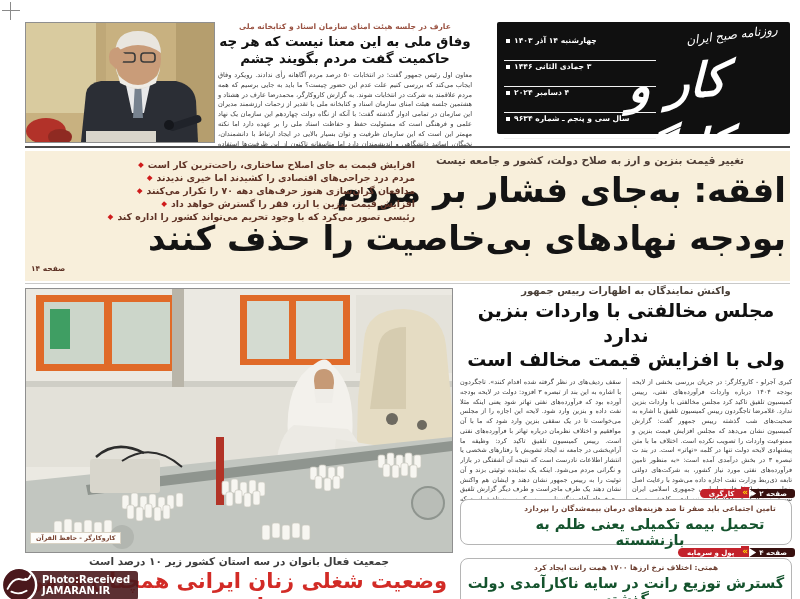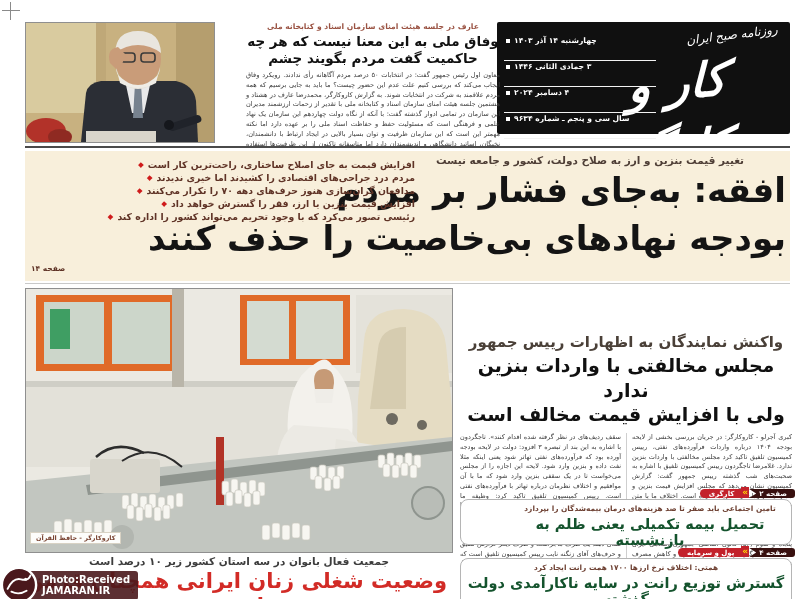--- a/index.html
+++ b/index.html
@@ -24,21 +24,21 @@
   .website{margin-top:3px;background:#fff;color:#111;font-size:8.2px;font-weight:bold;
            text-align:center;padding:2px 0;letter-spacing:.4px;}
   .tagline{position:absolute;right:12px;top:6px;color:#fff;font-size:12px;font-style:italic;
            direction:rtl;transform:rotate(-7deg);}
   .mast-title{position:absolute;right:6px;top:28px;width:215px;text-align:center;color:#fff;
               font-size:47px;font-weight:bold;font-style:italic;direction:rtl;line-height:1.4;
               transform:rotate(-5deg) skewX(-6deg);font-family:"DejaVu Serif",serif;}
   
   .aref-photo{position:absolute;left:25px;top:22px;width:190px;height:121px;border:1px solid #8f8f8f;
               background:#c9b483;overflow:hidden;}
-  .aref-art{position:absolute;left:218px;top:22px;width:254px;height:124px;direction:rtl;margin-left:28px;}
+  .aref-art{position:absolute;left:218px;top:22px;width:254px;height:124px;direction:rtl;}
   .aref-kicker{text-align:center;font-size:7.6px;color:#9a5242;font-weight:bold;}
   .aref-headline{text-align:center;font-size:13.5px;font-weight:bold;color:#111;
                  line-height:1.25;margin-top:2px;}
   .aref-body{margin-top:4px;font-size:6.6px;line-height:1.5;text-align:justify;color:#3c3c3c;}
   .continued{font-weight:bold;font-size:7.2px;color:#222;text-align:left;direction:rtl;margin-top:1px;}
   .divider1{position:absolute;left:25px;top:146px;width:765px;height:2px;background:#4a4a4a;}
   
   .cream{position:absolute;left:25px;top:151px;width:765px;height:130px;background:#f8efdb;}
   .lead-kicker{position:absolute;right:30px;top:3px;width:340px;text-align:center;direction:rtl;
                font-size:10.5px;font-weight:bold;color:#4e3e36;}
@@ -55,21 +55,21 @@
   .photo2{position:absolute;left:25px;top:288px;width:428px;height:265px;border:1px solid #8f8f8f;
           background:#e9e7e1;overflow:hidden;}
   .caption{position:absolute;left:4px;bottom:8px;background:#fdfdfb;border:1px solid #d8d2c4;
            color:#7a4433;font-size:6.4px;font-weight:bold;direction:rtl;padding:1px 5px;}
   
   .bstrip{position:absolute;left:25px;top:555px;width:428px;text-align:center;direction:rtl;}
   .bstrip-kicker{font-size:10.5px;font-weight:bold;color:#3d3d3d;}
   .bstrip-headline{font-size:21px;font-weight:bold;color:#d22b26;margin-top:2px;line-height:1.2;}
   
   .parl{position:absolute;left:460px;top:285px;width:332px;direction:rtl;}
-  .parl-kicker{text-align:center;font-size:15px;font-weight:bold;color:#4a4038;margin-top:48px;}
+  .parl-kicker{text-align:center;font-size:10px;font-weight:bold;color:#4a4038;}
   .parl-headline{text-align:center;font-size:19px;font-weight:bold;color:#101010;line-height:1.3;
                  margin-top:2px;}
   .parl-cols{display:flex;direction:rtl;gap:0;margin-top:6px;height:134px;overflow:hidden;}
   .pcol{width:50%;font-size:6.5px;line-height:1.5;text-align:justify;color:#3c3c3c;}
   .pcol.right{border-left:1px solid #cfcfcf;padding-left:5px;}
   .pcol.left{padding-right:5px;position:relative;}
   .parl .continued{position:absolute;bottom:0;left:2px;}
   
   .tag{position:absolute;right:5px;height:12px;display:flex;direction:ltr;align-items:flex-end;
        font-size:7px;font-weight:bold;margin-left:44px;}

